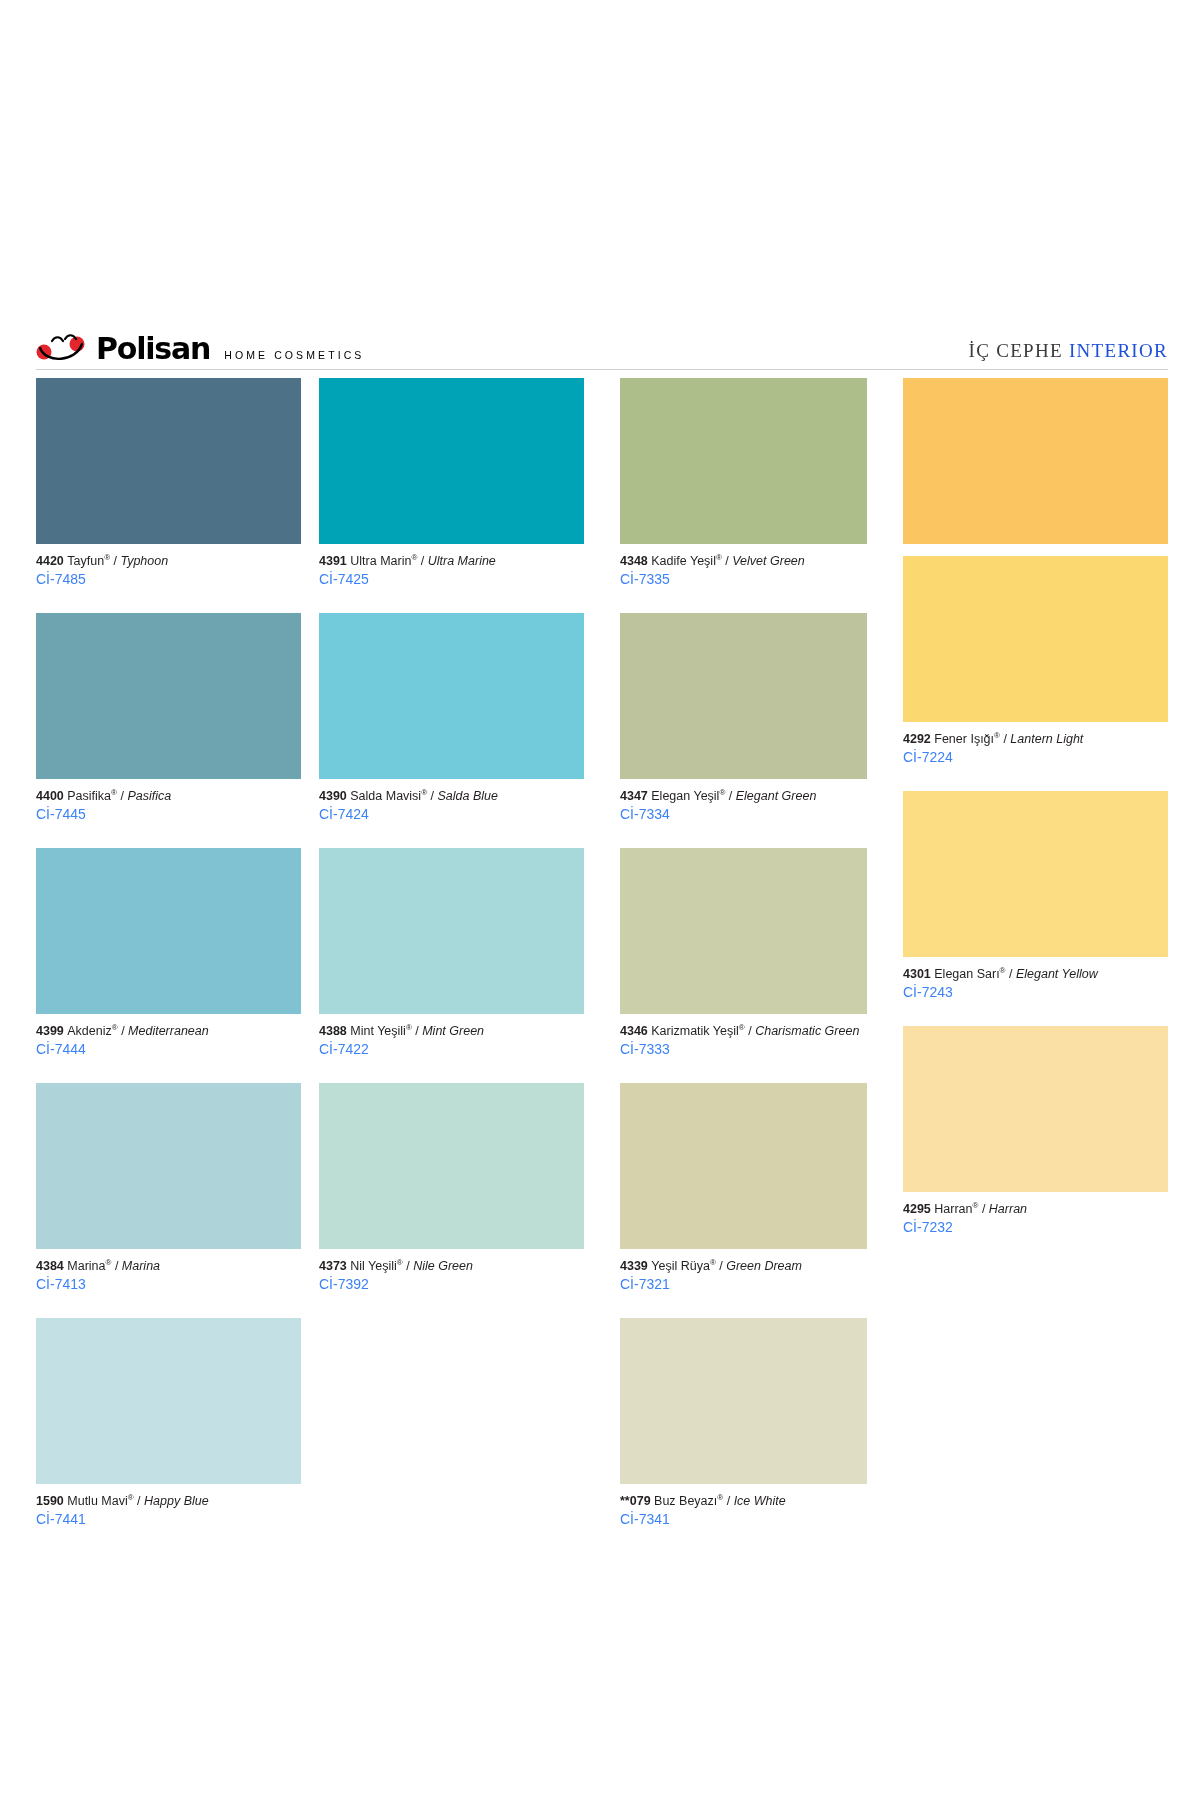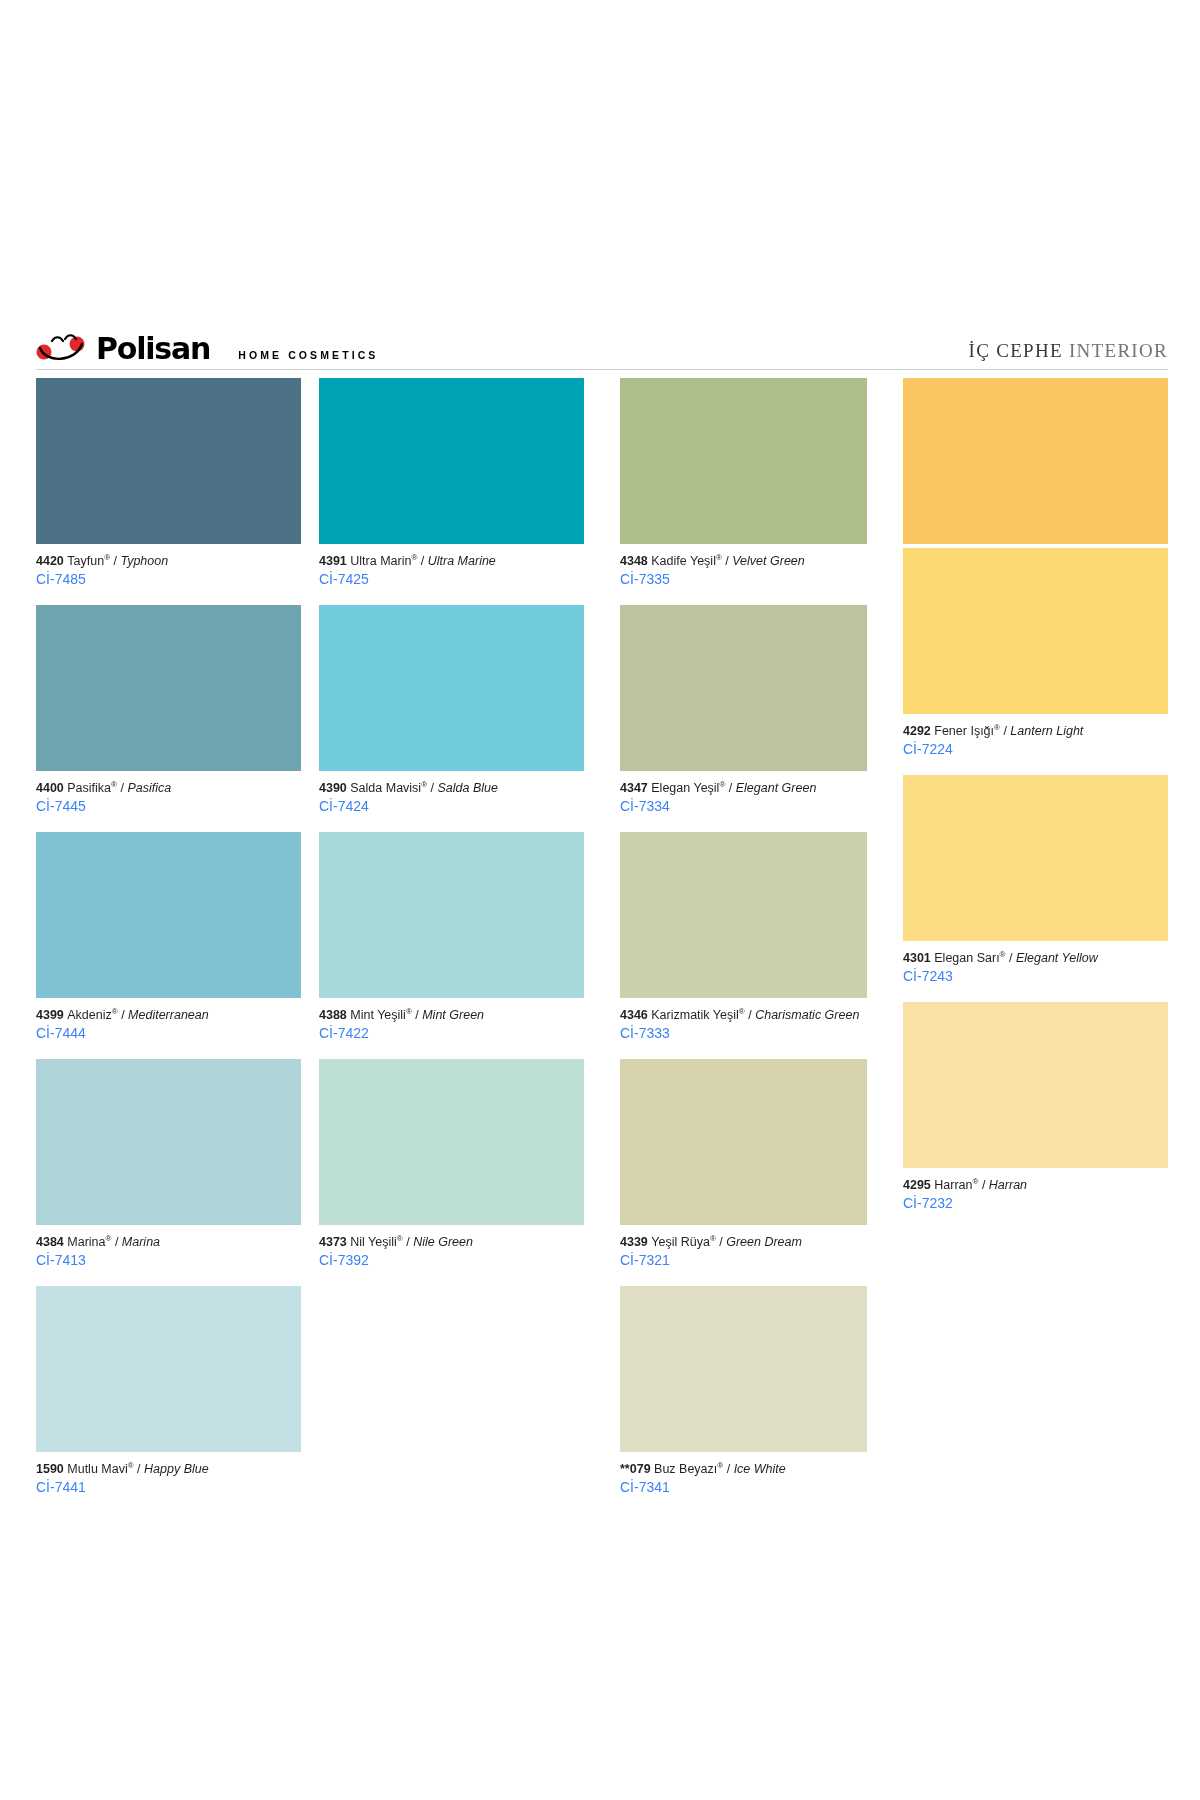--- a/index.html
+++ b/index.html
@@ -54,36 +54,36 @@
     font-weight: bold;
     font-size: 30px;
     letter-spacing: -1.2px;
     line-height: 30px;
     color: #000000;
     margin-left: -6px;
   }
   .brand-sub {
     font-family: "Liberation Sans", sans-serif;
     font-size: 10.5px;
-    font-weight: bold;
+    font-weight: normal;
     letter-spacing: 3.1px;
     color: #000000;
     padding-bottom: 3px;
-    margin-left: 18px;
+    margin-left: 4px;
   }
 
   .section-label {
     font-family: "Liberation Serif", serif;
     font-size: 19px;
     letter-spacing: 1.3px;
     padding-bottom: 2px;
     white-space: nowrap;
   }
   .section-label .tr { color: #3a3a3a; }
-  .section-label .en { color: #737373; }
+  .section-label .en { color: #1d4ed8; }
 
   .header-rule {
     position: absolute;
     left: 36px;
     top: 369px;
     width: 1132px;
     height: 1px;
     background: #cfcfcf;
   }
 
@@ -103,21 +103,21 @@
   }
   .col {
     width: 283px;
     box-sizing: border-box;
   }
   .group-left  .col:first-child { padding-right: 18px; }
   .group-left  .col:last-child  { padding-right: 18px; }
   .group-right .col:first-child { padding-left: 18px; padding-right: 18px;}
   .group-right .col:last-child  { padding-left: 18px; }
 
-  .cell { margin-bottom: 4px; border-radius: 13px; }
+  .cell { margin-bottom: 12px; border-radius: 13px; }
 
   .swatch {
     width: 100%;
     height: 166px;
     display: block;
   }
 
   .caption {
     padding-top: 9px;
     padding-bottom: 12px;

